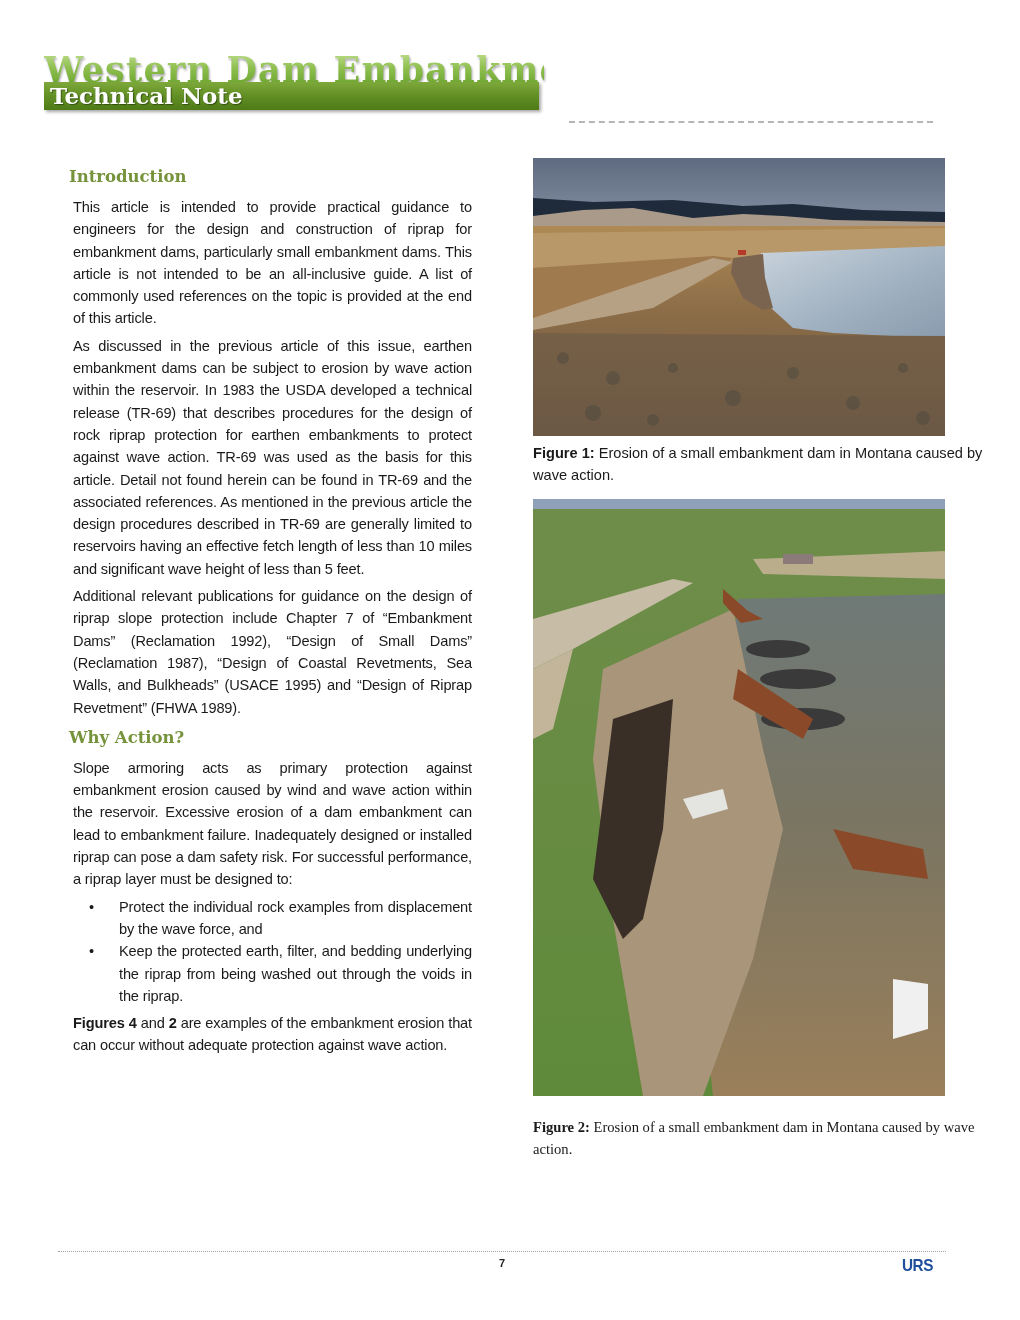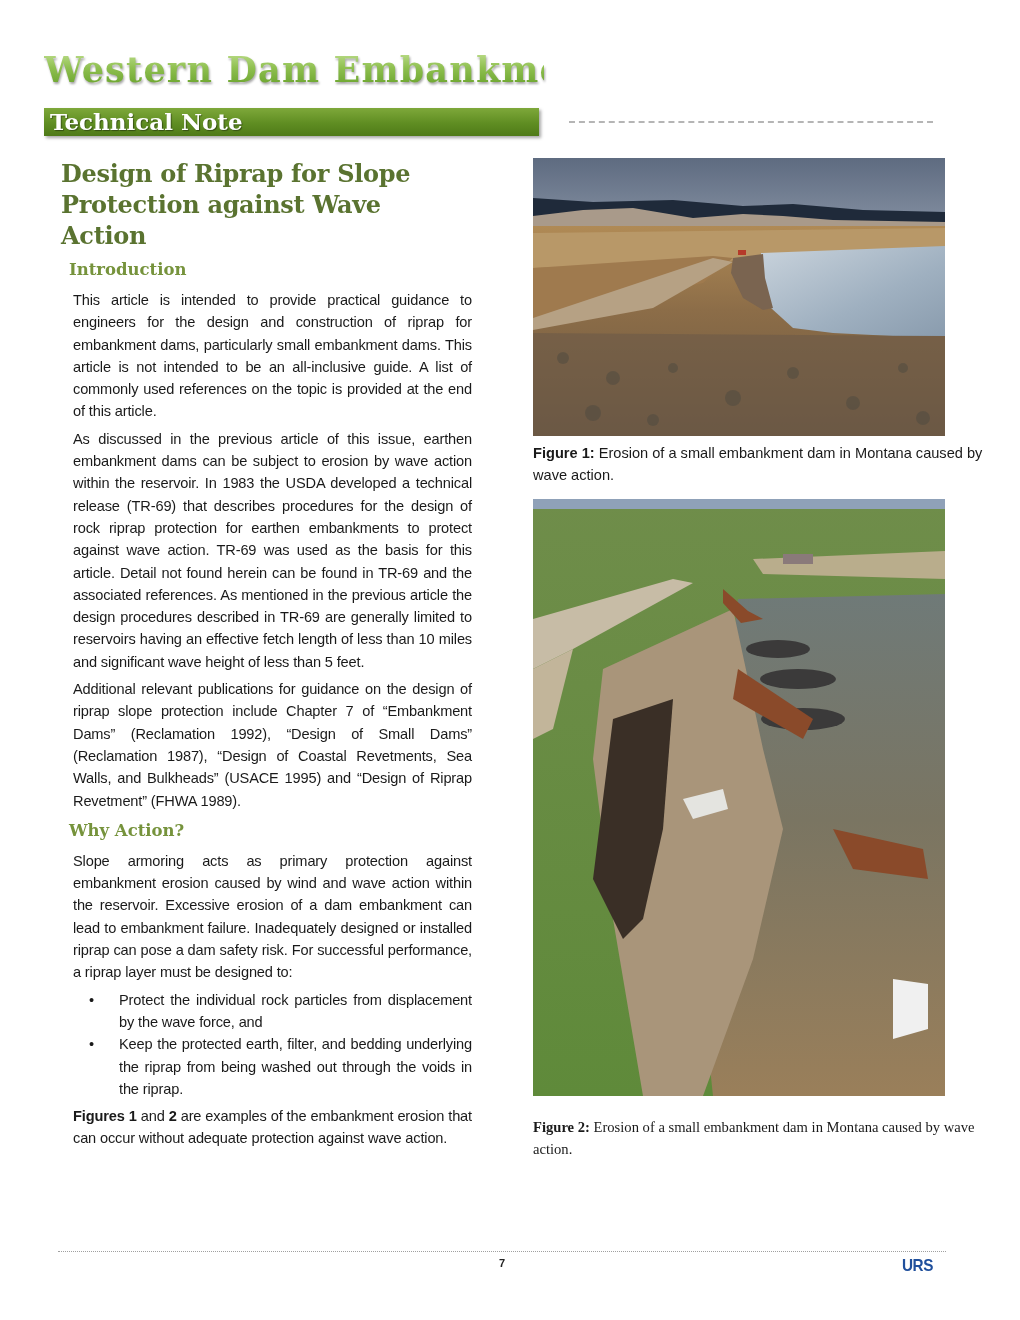--- a/index.html
+++ b/index.html
@@ -5,21 +5,21 @@
   html, body { margin: 0; padding: 0; background: #ffffff; }
   body { width: 1020px; height: 1320px; position: relative; overflow: hidden;
          font-family: "Liberation Sans", "DejaVu Sans", sans-serif; color: #1a1a1a; }
 
   .masthead { position: absolute; left: 44px; top: 48px; width: 500px; }
   .mast-title { font-family: "DejaVu Serif", "Liberation Serif", serif; font-weight: bold;
         font-size: 35px; letter-spacing: 1.2px; line-height: 44px;
         background: linear-gradient(180deg, #c8e49a 0%, #8fc050 45%, #5e9a22 100%);
         -webkit-background-clip: text; background-clip: text; color: transparent;
         text-shadow: none; filter: drop-shadow(1px 2px 1px rgba(0,0,0,0.35)); white-space: nowrap; }
-  .mast-bar { position: absolute; left: 0; top: 60px; width: 495px; height: 28px;
+  .mast-bar { position: absolute; left: 0; top: 34px; width: 495px; height: 28px;
         background: linear-gradient(180deg, #7ea83a 0%, #5f8d22 55%, #4f7a18 100%);
         box-shadow: 2px 2px 3px rgba(0,0,0,0.35); text-align: center; }
   .mast-bar span { position: absolute; left: 6px; top: 0px; font-family: "DejaVu Serif", "Liberation Serif", serif;
         font-weight: bold; font-size: 23px; line-height: 28px; color: #ffffff;
         text-shadow: 1px 1px 1px rgba(0,0,0,0.4); }
   .mast-dash { position: absolute; left: 569px; top: 121px; width: 364px; height: 0;
         border-top: 2px dashed #b5b5b5; }
 
   .leftcol { position: absolute; left: 61px; top: 158px; width: 411px; }
   .article-title { font-family: "DejaVu Serif", "Liberation Serif", serif; font-weight: bold;
@@ -55,32 +55,31 @@
 
 <div class="masthead">
   <div class="mast-title">Western Dam Embankment</div>
   <div class="mast-bar">
     <span>Technical Note</span>
   </div>
 </div>
 <div class="mast-dash"></div>
 
 <div class="leftcol">
-  <h1 class="article-title">Design of Riprap for Slope Protection against Wave Action</h1>
   <h2 class="section-head">Introduction</h2>
   <p class="body">This article is intended to provide practical guidance to engineers for the design and construction of riprap for embankment dams, particularly small embankment dams. This article is not intended to be an all-inclusive guide. A list of commonly used references on the topic is provided at the end of this article.</p>
   <p class="body">As discussed in the previous article of this issue, earthen embankment dams can be subject to erosion by wave action within the reservoir. In 1983 the USDA developed a technical release (TR-69) that describes procedures for the design of rock riprap protection for earthen embankments to protect against wave action. TR-69 was used as the basis for this article. Detail not found herein can be found in TR-69 and the associated references. As mentioned in the previous article the design procedures described in TR-69 are generally limited to reservoirs having an effective fetch length of less than 10 miles and significant wave height of less than 5 feet.</p>
   <p class="body">Additional relevant publications for guidance on the design of riprap slope protection include Chapter 7 of “Embankment Dams” (Reclamation 1992), “Design of Small Dams” (Reclamation 1987), “Design of Coastal Revetments, Sea Walls, and Bulkheads” (USACE 1995) and “Design of Riprap Revetment” (FHWA 1989).</p>
   <h2 class="section-head">Why Action?</h2>
   <p class="body">Slope armoring acts as primary protection against embankment erosion caused by wind and wave action within the reservoir. Excessive erosion of a dam embankment can lead to embankment failure. Inadequately designed or installed riprap can pose a dam safety risk. For successful performance, a riprap layer must be designed to:</p>
   <ul class="bullets">
-    <li><span class="dot">•</span><span>Protect the individual rock particles from displacement by the wave force, and</span></li>
+    <li><span class="dot">•</span><span>Protect the individual rock examples from displacement by the wave force, and</span></li>
     <li><span class="dot">•</span><span>Keep the protected earth, filter, and bedding underlying the riprap from being washed out through the voids in the riprap.</span></li>
   </ul>
-  <p class="body"><b>Figures 1</b><span> and </span><b>2</b><span> are examples of the embankment erosion that can occur without adequate protection against wave action.</span></p>
+  <p class="body"><b>Figures 4</b><span> and </span><b>2</b><span> are examples of the embankment erosion that can occur without adequate protection against wave action.</span></p>
 </div>
 
 <div class="rightcol">
   <div class="photo photo1">
     <svg width="412" height="278" viewBox="0 0 412 278" preserveAspectRatio="none">
       <defs>
         <linearGradient id="sky1" x1="0" y1="0" x2="0" y2="1">
           <stop offset="0" stop-color="#5e6b80"></stop>
           <stop offset="0.5" stop-color="#aab4c4"></stop>
           <stop offset="1" stop-color="#c9cfd8"></stop>

